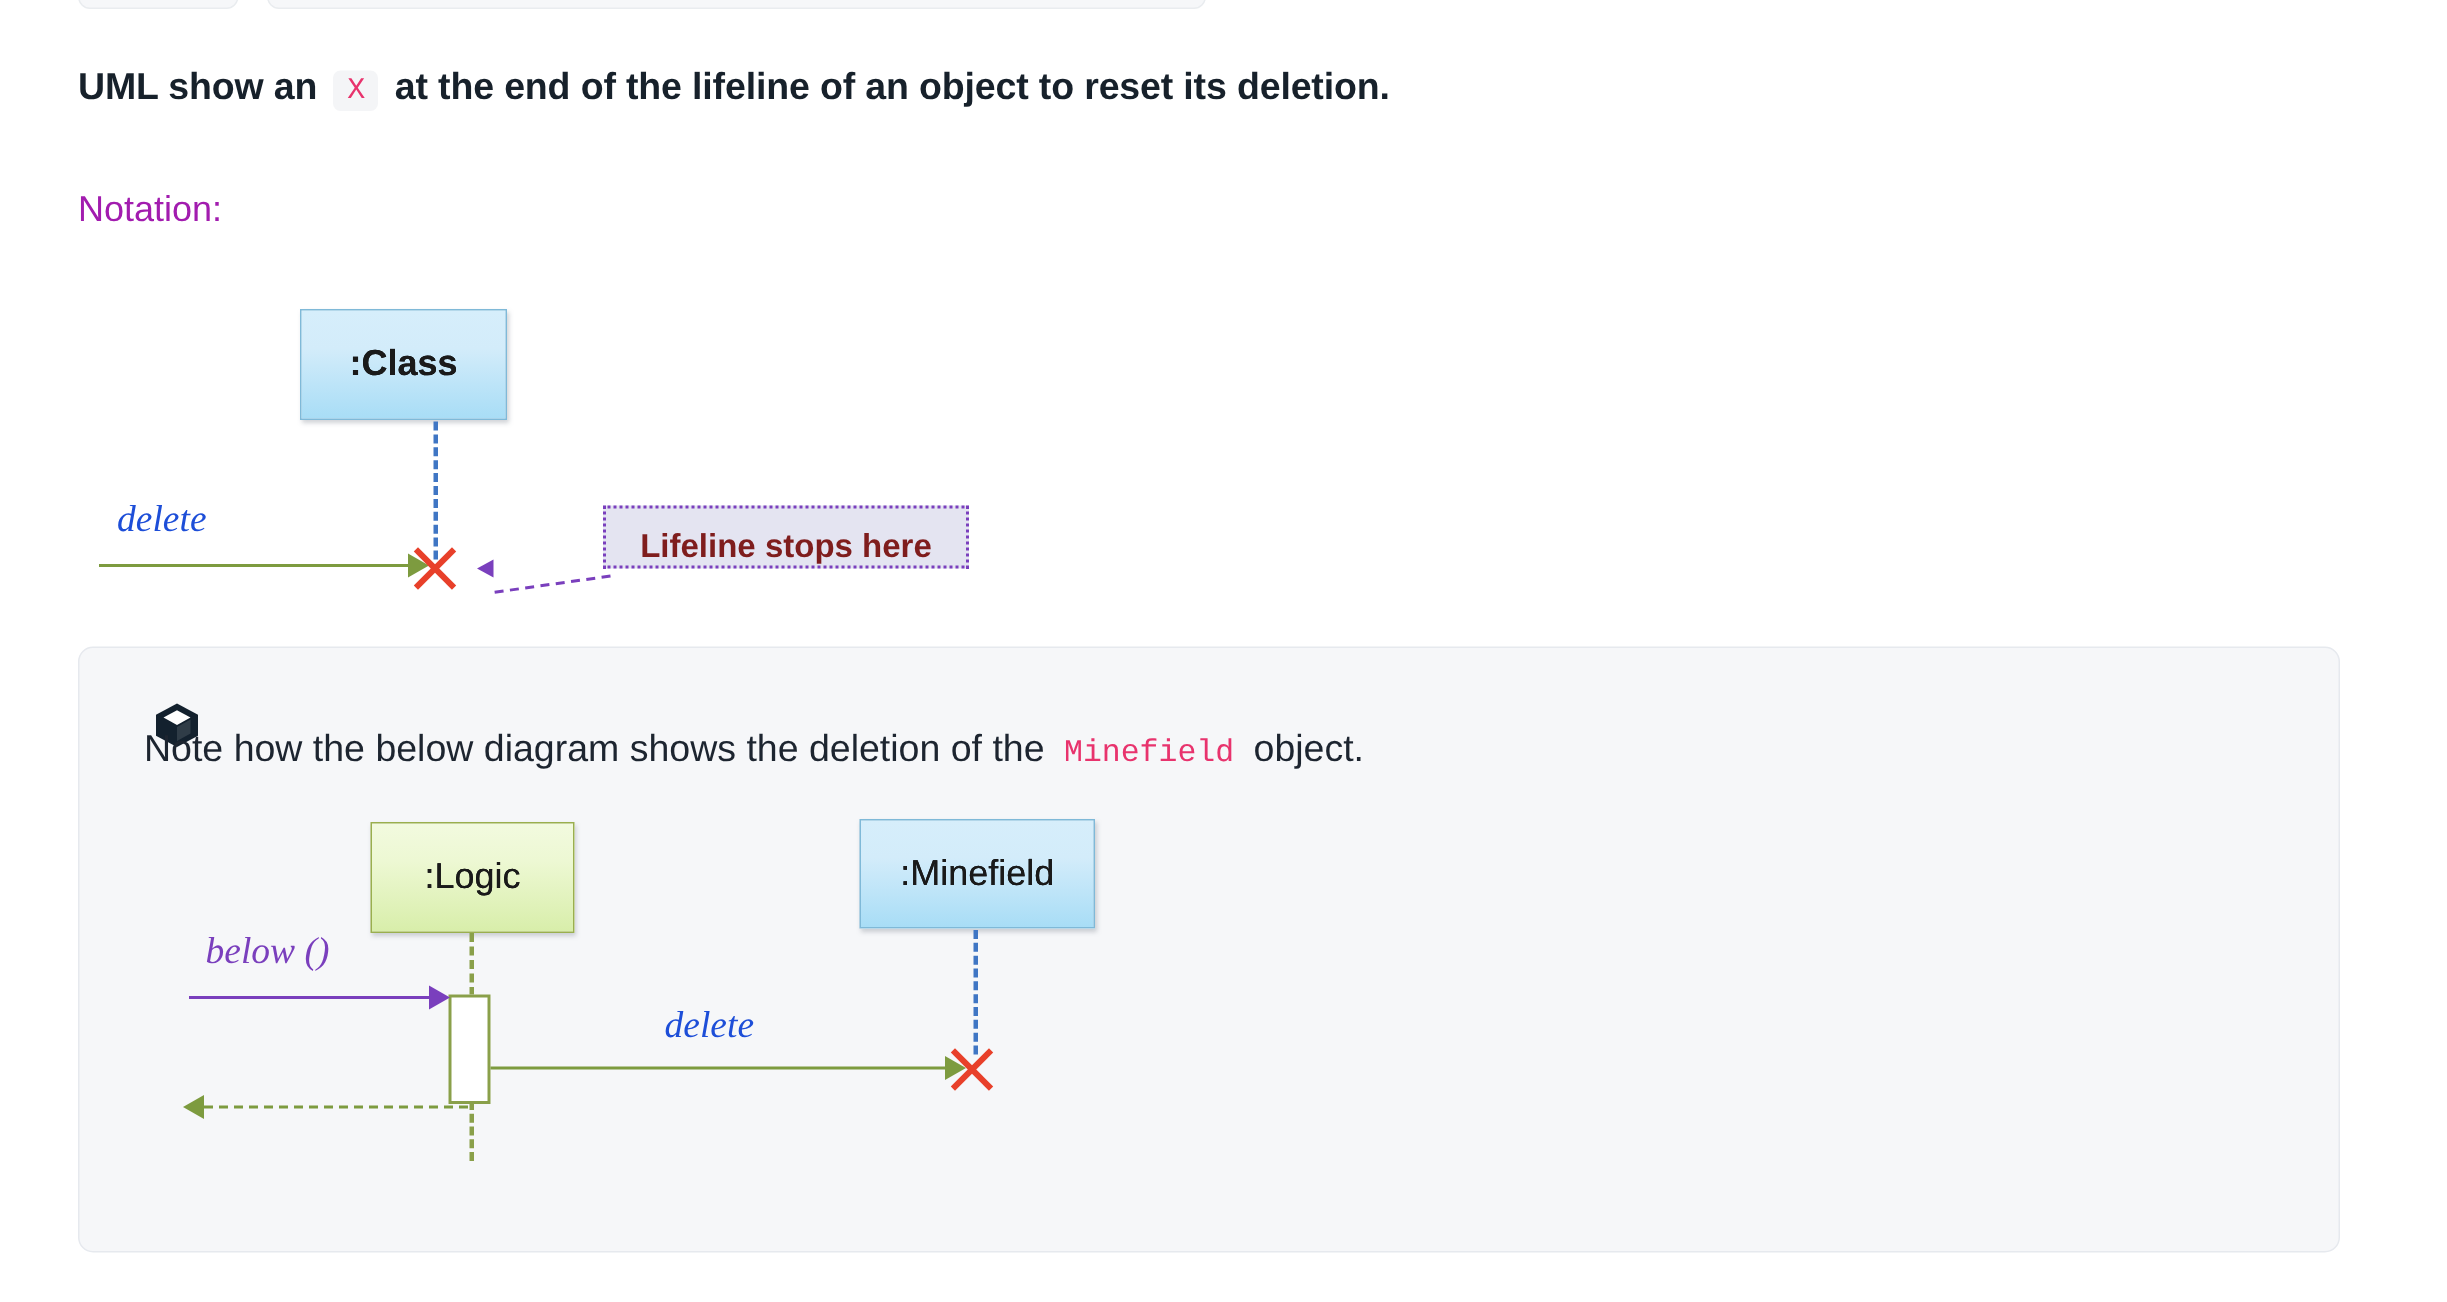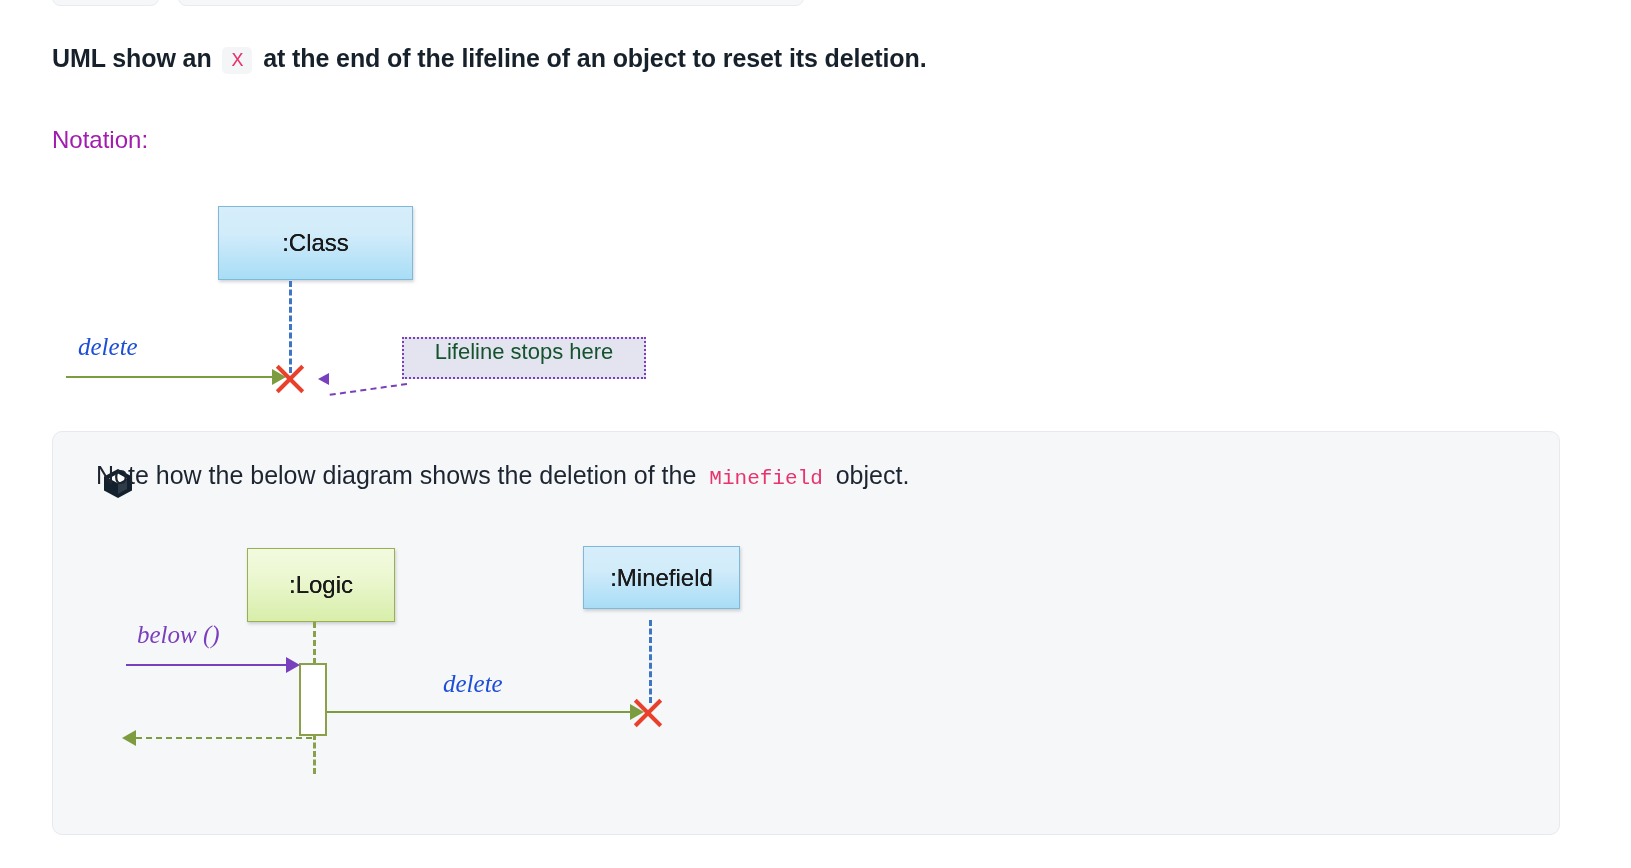--- a/index.html
+++ b/index.html
@@ -115,24 +115,25 @@
   }
   .msg-label.green  { color: #1d4ed8; }
   .msg-label.purple { color: #7a3fbd; }
 
   
   .callout {
     position: absolute;
     box-sizing: border-box;
     background: #e4e4f1;
     border: 2px dotted #7a3fbd;
-    color: #14532d;
+    color: #7f1d1d;
     font-size: 22px;
-    display: flex; align-items: flex-start; justify-content: center;
+    display: flex; align-items: flex-end; justify-content: center;
     white-space: nowrap;
+    font-weight: bold;
   }
   .callout-arrow-line {
     position: absolute; height: 0;
     border-top: 2px dashed #7a3fbd;
   }
   .callout-arrow-head {
     position: absolute; width: 0; height: 0;
     border-top: 6px solid transparent;
     border-bottom: 6px solid transparent;
     border-right: 11px solid #7a3fbd;
@@ -142,21 +143,21 @@
   .note-panel {
     position: absolute;
     left: 52px; top: 431px;
     width: 1508px; height: 404px;
     box-sizing: border-box;
     background: #f6f7f9;
     border: 1px solid #e6e9ee;
     border-radius: 10px;
   }
   .note-text {
-    position: absolute; left: 96px; top: 461px;
+    position: absolute; left: 96px; top: 485px;
     font-size: 25px; color: #1d2530; white-space: nowrap;
   }
   .note-icon {
     position: absolute; left: 101px; top: 466px;
     width: 34px; height: 34px;
   }
   .code-pink {
     font-family: "Liberation Mono", monospace;
     color: #e8336d;
     font-size: 21px;
@@ -188,21 +189,21 @@
   <div class="headline">
     <span>UML show an</span>
     <span class="code-badge">X</span>
     <span>at the end of the lifeline of an object to reset its deletion.</span>
   </div>
 
   <div class="notation-label">Notation:</div>
 
   <div class="dgm">
 
-    <div class="lifeline-box blue" style="left:218px; top:206px; width:195px; height:74px;">
+    <div class="lifeline-box blue" style="left:200px; top:206px; width:138px; height:74px;font-weight:bold;">
       <span>:Class</span>
     </div>
 
     <div class="lifeline-dash" style="left:289px; top:281px; height:92px;"></div>
 
     <div class="msg-label green" style="left:78px; top:333px;">delete</div>
 
     <div class="msg-line green" style="left:66px; top:376px; width:208px;"></div>
     <div class="arrow-head right green" style="left:272px; top:369px;"></div>
 
@@ -228,25 +229,25 @@
   </svg>
 
   <div class="note-text">
     <span>Note how the below diagram shows the deletion of the</span>
     <span class="code-pink">Minefield</span>
     <span>object.</span>
   </div>
 
   <div class="dgm">
 
-    <div class="lifeline-box green" style="left:247px; top:548px; width:148px; height:74px;text-align:right;">
+    <div class="lifeline-box green" style="left:247px; top:548px; width:136px; height:74px;text-align:right;">
       <span>:Logic</span>
     </div>
 
-    <div class="lifeline-box blue" style="left:573px; top:546px; width:157px; height:63px;margin-left:10px;">
+    <div class="lifeline-box blue" style="left:573px; top:546px; width:157px; height:73px;">
       <span>:Minefield</span>
     </div>
 
     <div class="lifeline-dash olive" style="left:313px; top:622px; height:42px;"></div>
 
     <div class="lifeline-dash olive" style="left:313px; top:734px; height:40px;"></div>
 
     <div class="lifeline-dash" style="left:649px; top:620px; height:83px;"></div>
 
     <div class="activation" style="left:299px; top:663px; width:28px; height:73px;"></div>

